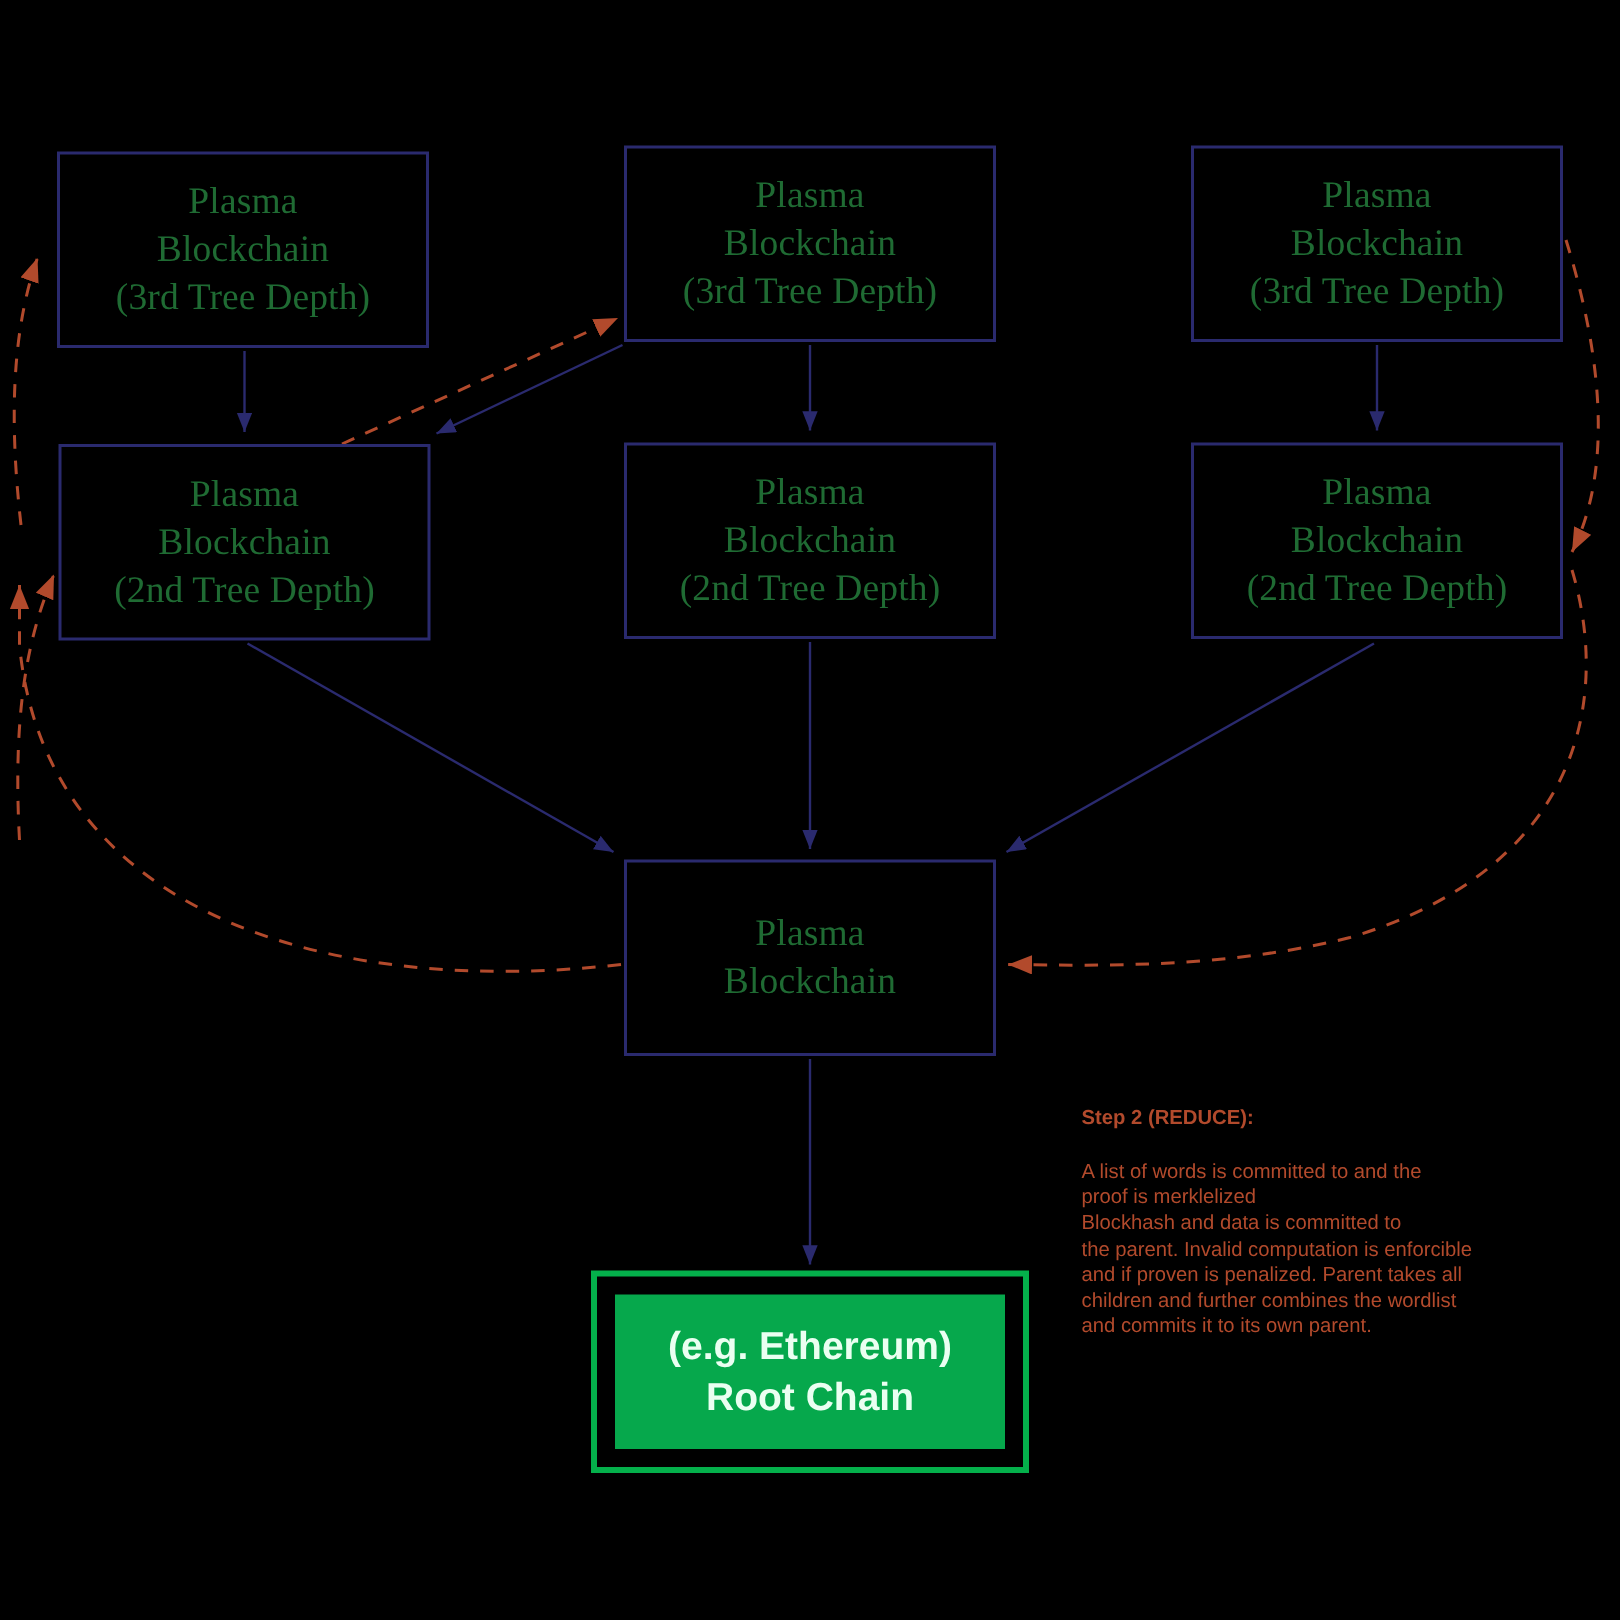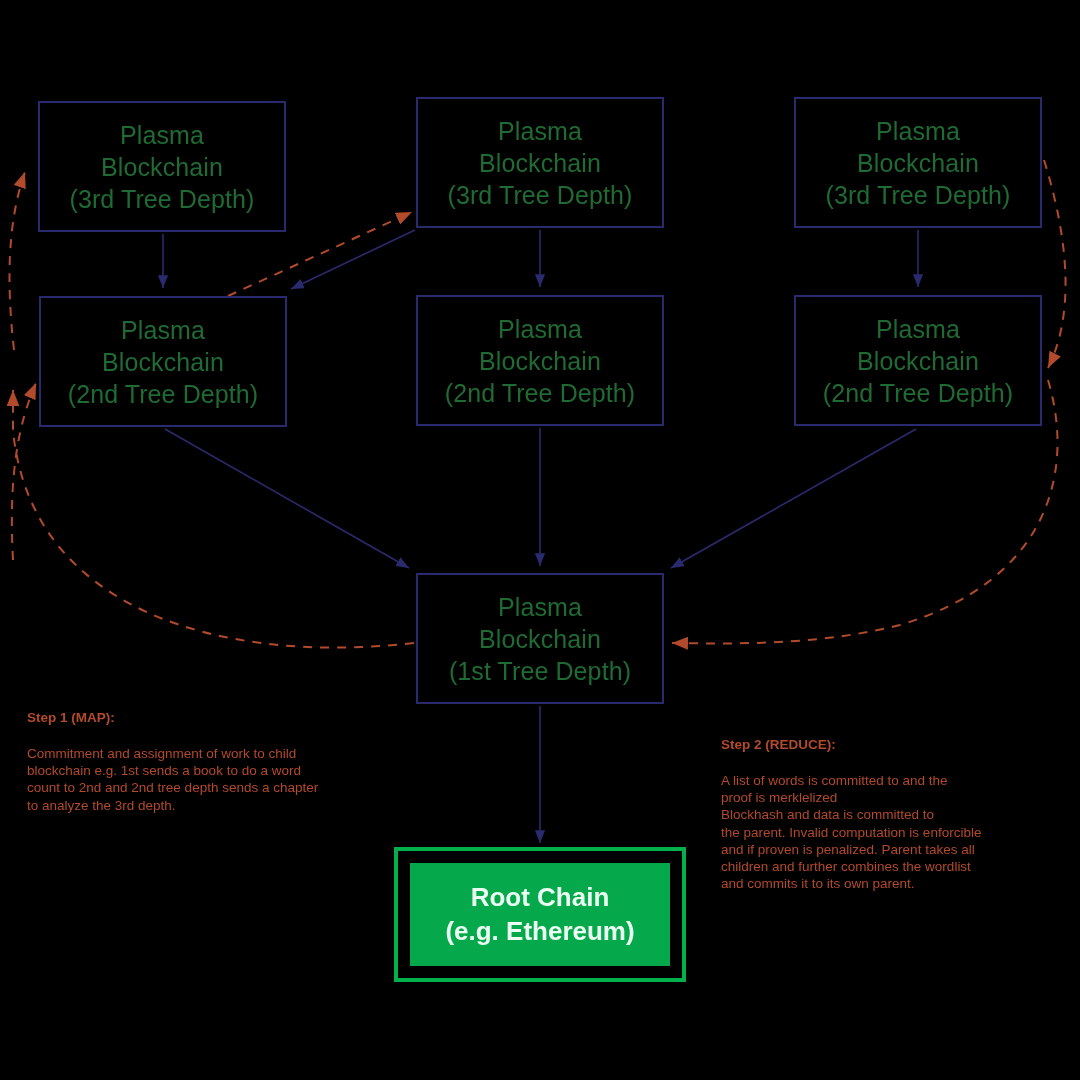--- a/index.html
+++ b/index.html
@@ -31,21 +31,21 @@
     color: #1f6b33;
     display: flex;
     flex-direction: column;
     align-items: center;
     justify-content: center;
     text-align: center;
     font-size: 25px;
     line-height: 1.28;
     letter-spacing: 0.1px;
   }
-  .node .ln { display: block; white-space: nowrap; }
+  .node .ln { display: block; white-space: nowrap; font-family: Liberation Serif, serif; }
 
   .root-outer {
     position: absolute;
     box-sizing: border-box;
     border: 4px solid #04b04b;
     background: #000000;
     padding: 12px;
   }
   .root-inner {
     width: 100%;
@@ -135,38 +135,30 @@
         <span class="ln">(2nd Tree Depth)</span>
       </div>
       <div class="node" style="left: 794px; top: 295px; width: 248px; height: 131px; border-color: rgb(42, 42, 110); color: rgb(31, 107, 51);">
         <span class="ln">Plasma</span>
         <span class="ln">Blockchain</span>
         <span class="ln">(2nd Tree Depth)</span>
       </div>
       <div class="node" style="left: 416px; top: 573px; width: 248px; height: 131px; border-color: rgb(42, 42, 110); color: rgb(31, 107, 51);">
         <span class="ln">Plasma</span>
         <span class="ln">Blockchain</span>
-        <span class="ln">(1st Tree Depth)</span>
       </div>
     </div>
 
   <div class="root-outer" id="root-chain-box" style="left: 394px; top: 847px; width: 292px; height: 135px; border-color: rgb(4, 176, 75);">
     <div class="root-inner" id="root-chain-inner" style="background: rgb(6, 168, 76); color: rgb(234, 255, 241);">
+        <span class="ln">(e.g. Ethereum)</span>
         <span class="ln">Root Chain</span>
-        <span class="ln">(e.g. Ethereum)</span>
       </div>
   </div>
 
-  <div class="note" id="note-step1" style="left: 27px; top: 692px; color: rgb(178, 74, 44);">
-    <span class="note-title">Step 1 (MAP):</span>
-    <span class="note-body">Commitment and assignment of work to child
-blockchain e.g. 1st sends a book to do a word
-count to 2nd and 2nd tree depth sends a chapter
-to analyze the 3rd depth.</span>
-  </div>
 
   <div class="note" id="note-step2" style="left: 721px; top: 719px; color: rgb(178, 74, 44);">
     <span class="note-title">Step 2 (REDUCE):</span>
     <span class="note-body">A list of words is committed to and the
 proof is merklelized
 Blockhash and data is committed to
 the parent. Invalid computation is enforcible
 and if proven is penalized. Parent takes all
 children and further combines the wordlist
 and commits it to its own parent.</span>

